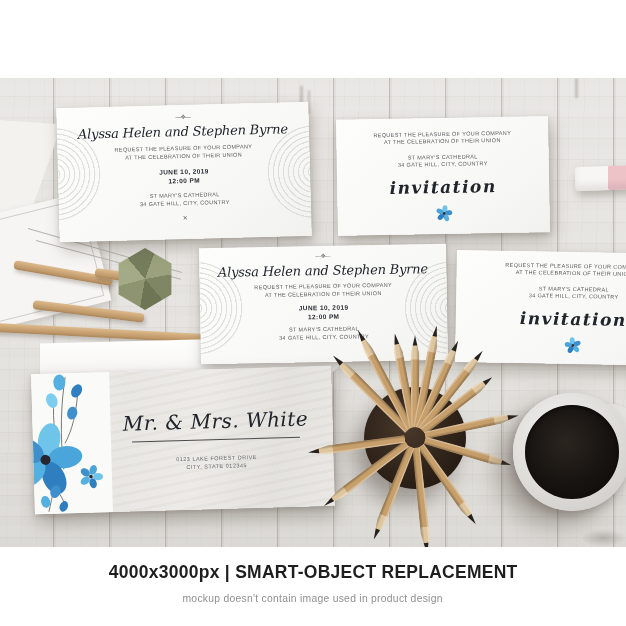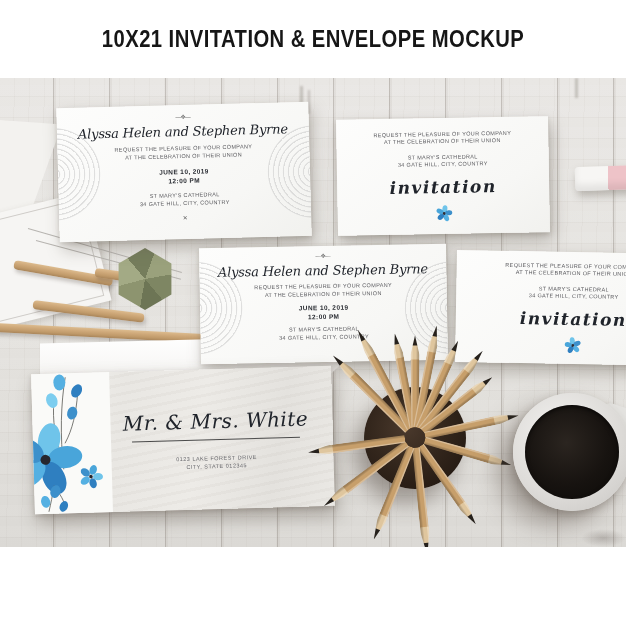--- a/index.html
+++ b/index.html
@@ -97,23 +97,20 @@
   
   .eraser{position:absolute;left:575px;top:88px;width:72px;height:24px;border-radius:4px;transform:rotate(-2deg);
       background:linear-gradient(90deg,#f7f6f4 0 46%,#eec3c8 46% 100%);
       box-shadow:2px 5px 8px rgba(90,80,70,.35), inset 0 -6px 7px rgba(0,0,0,.08);}
 </style>
 </head>
 <body>
 
 <div class="stage">
 
-  <header class="banner top">
-    <div class="title-main">10X21 INVITATION &amp; ENVELOPE MOCKUP</div>
-  </header>
 
   <div class="photo">
 
     <div class="grime" style="left:300px;top:8px;width:3px;height:34px;"></div>
     <div class="grime" style="left:308px;top:12px;width:2px;height:24px;"></div>
     <div class="grime" style="left:575px;top:0px;width:3px;height:20px;"></div>
     <div class="photo-shade"></div>
 
     <div class="sheet-left"></div>
     <div class="sketch-paper"></div>
@@ -283,14 +280,18 @@
 
     <div class="mug-handle"></div>
     <div class="mug">
       <div class="coffee"></div>
     </div>
 
     <div class="eraser"></div>
 
   </div>
 
+  <footer class="banner bottom">
+    <div class="specs-line">4000x3000px | SMART-OBJECT REPLACEMENT</div>
+    <div class="disclaimer-line">mockup doesn't contain image used in product design</div>
+  </footer>
 
 </div>
 
 </body></html>

